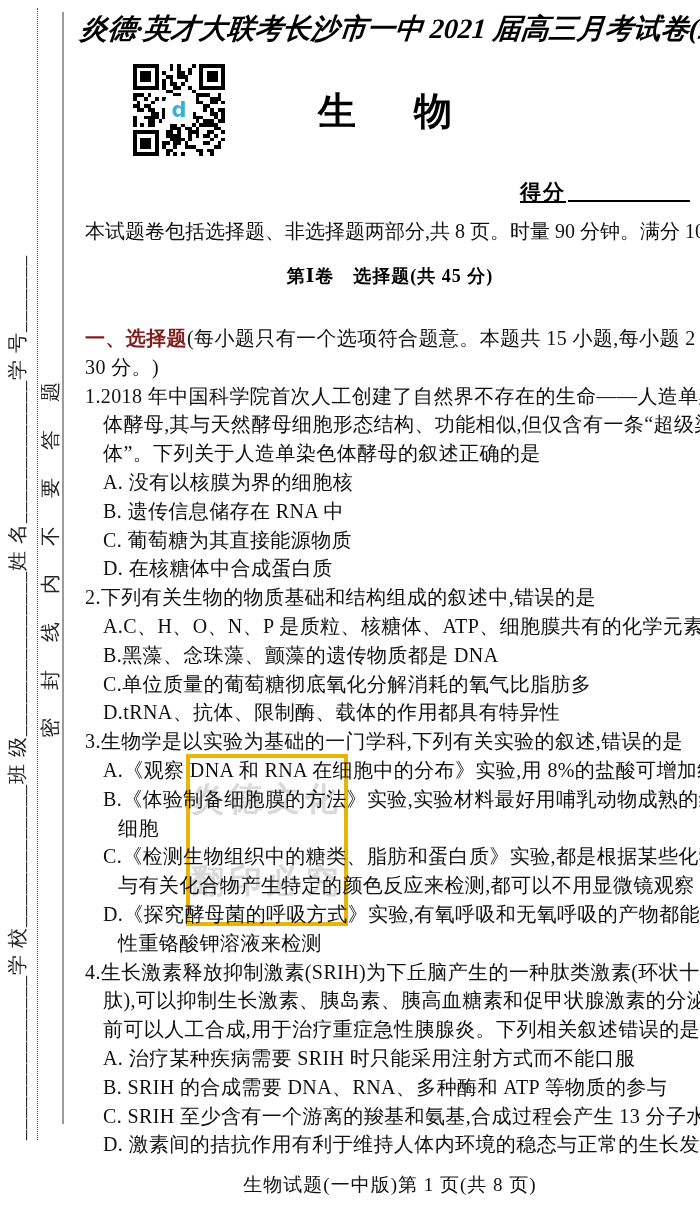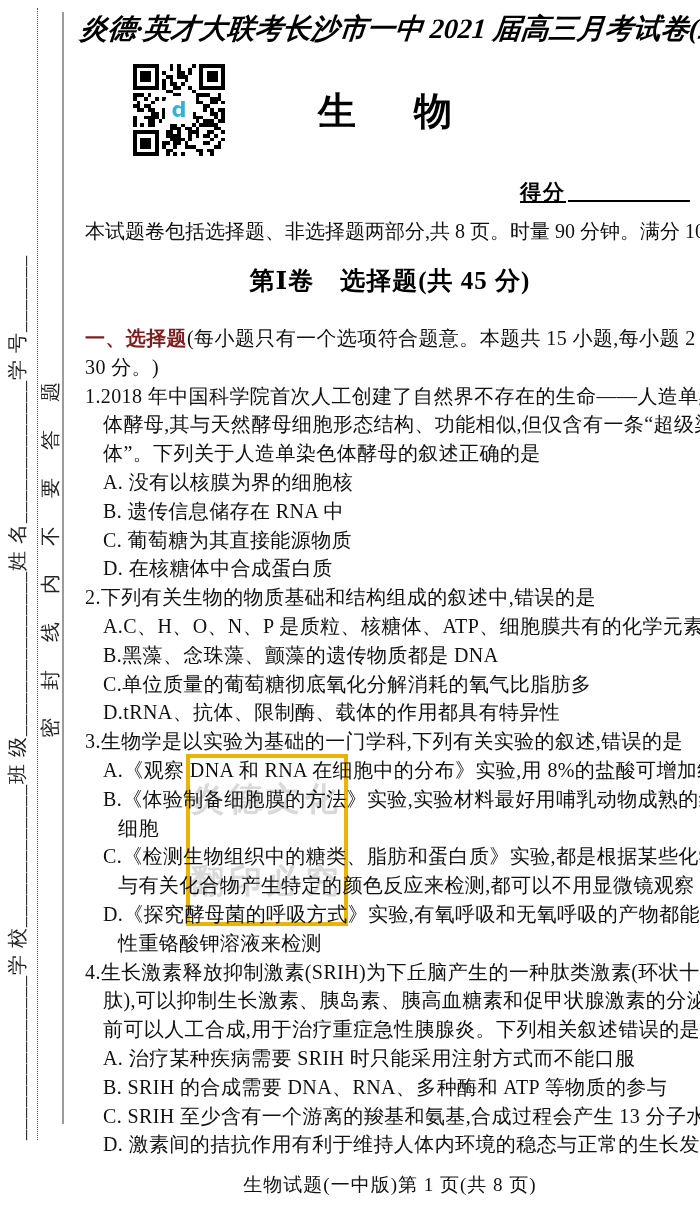--- a/index.html
+++ b/index.html
@@ -58,21 +58,21 @@
   .score-line{
     position:absolute;left:568px;top:180px;width:122px;height:22px;
     border-bottom:2px solid #000;
   }
   .intro-line{
     position:absolute;left:85px;top:218px;width:612px;font-size:20px;
     white-space:nowrap;color:#111;
   }
   .section-title{
     position:absolute;left:85px;top:264px;width:610px;text-align:center;
-    font-size:25px;font-weight:bold;letter-spacing:1px;color:#000;
+    font-size:18px;font-weight:bold;letter-spacing:1px;color:#000;
   }
 
   
   .watermark{
     position:absolute;left:186px;top:754px;width:162px;height:172px;
     border:4px solid #eab308;z-index:0;
     display:flex;flex-direction:column;justify-content:space-around;align-items:center;
   }
   .watermark div{
     font-size:33px;font-weight:bold;letter-spacing:5px;color:#d9d9d9;

